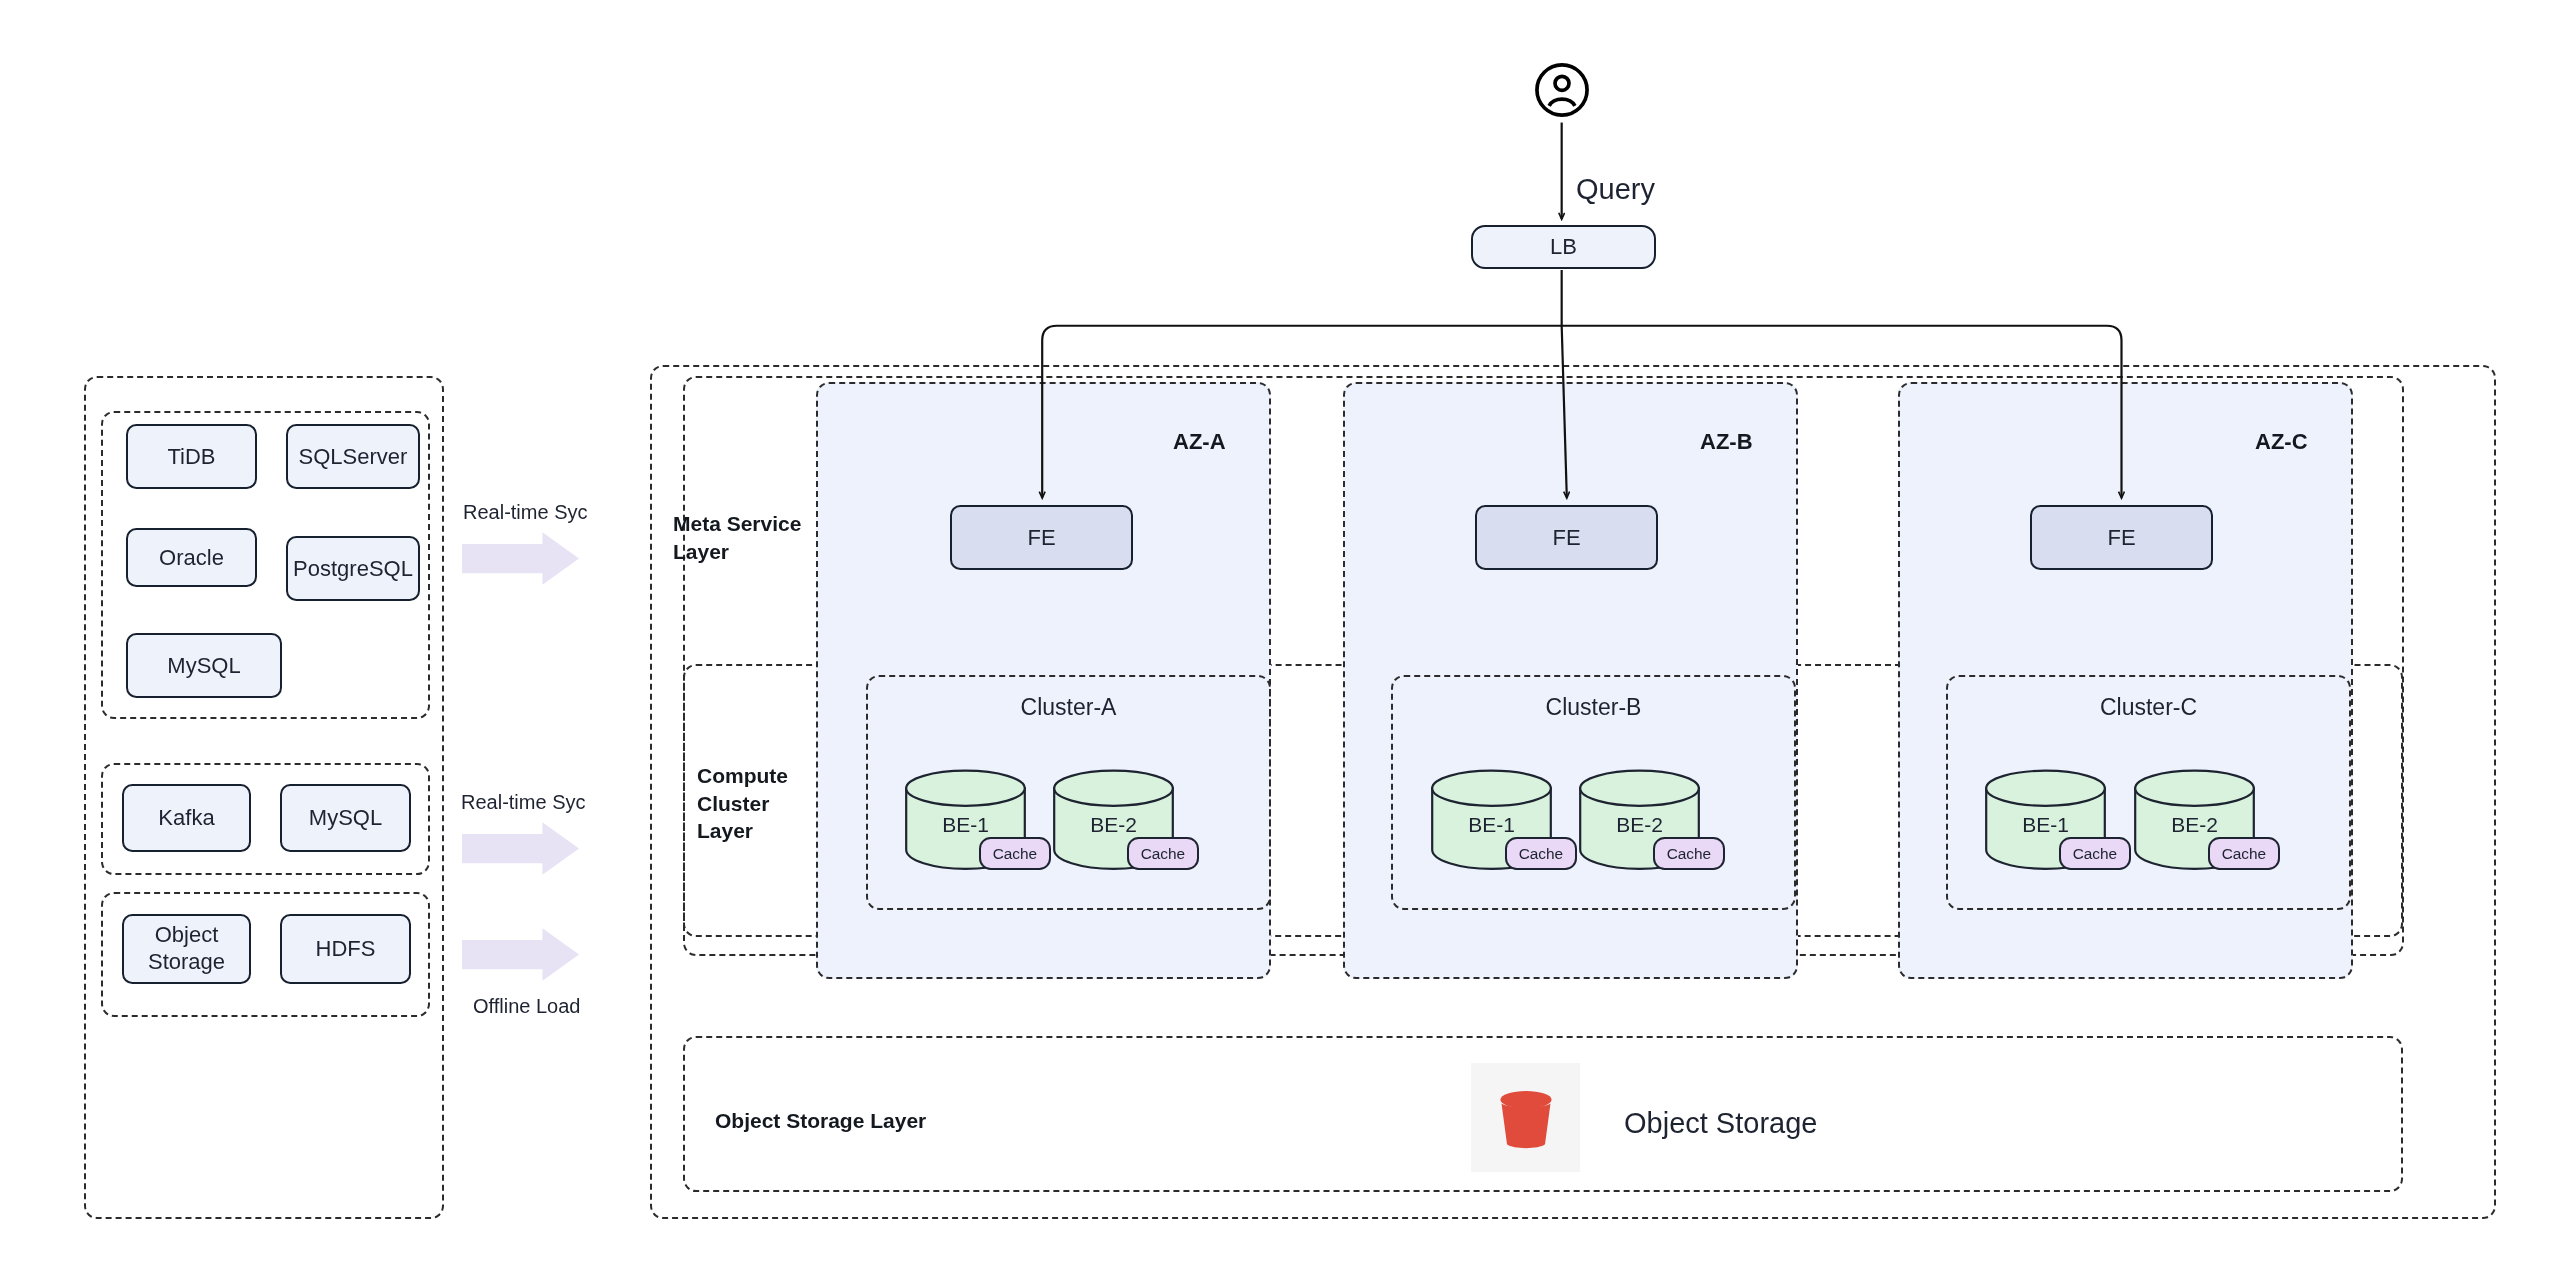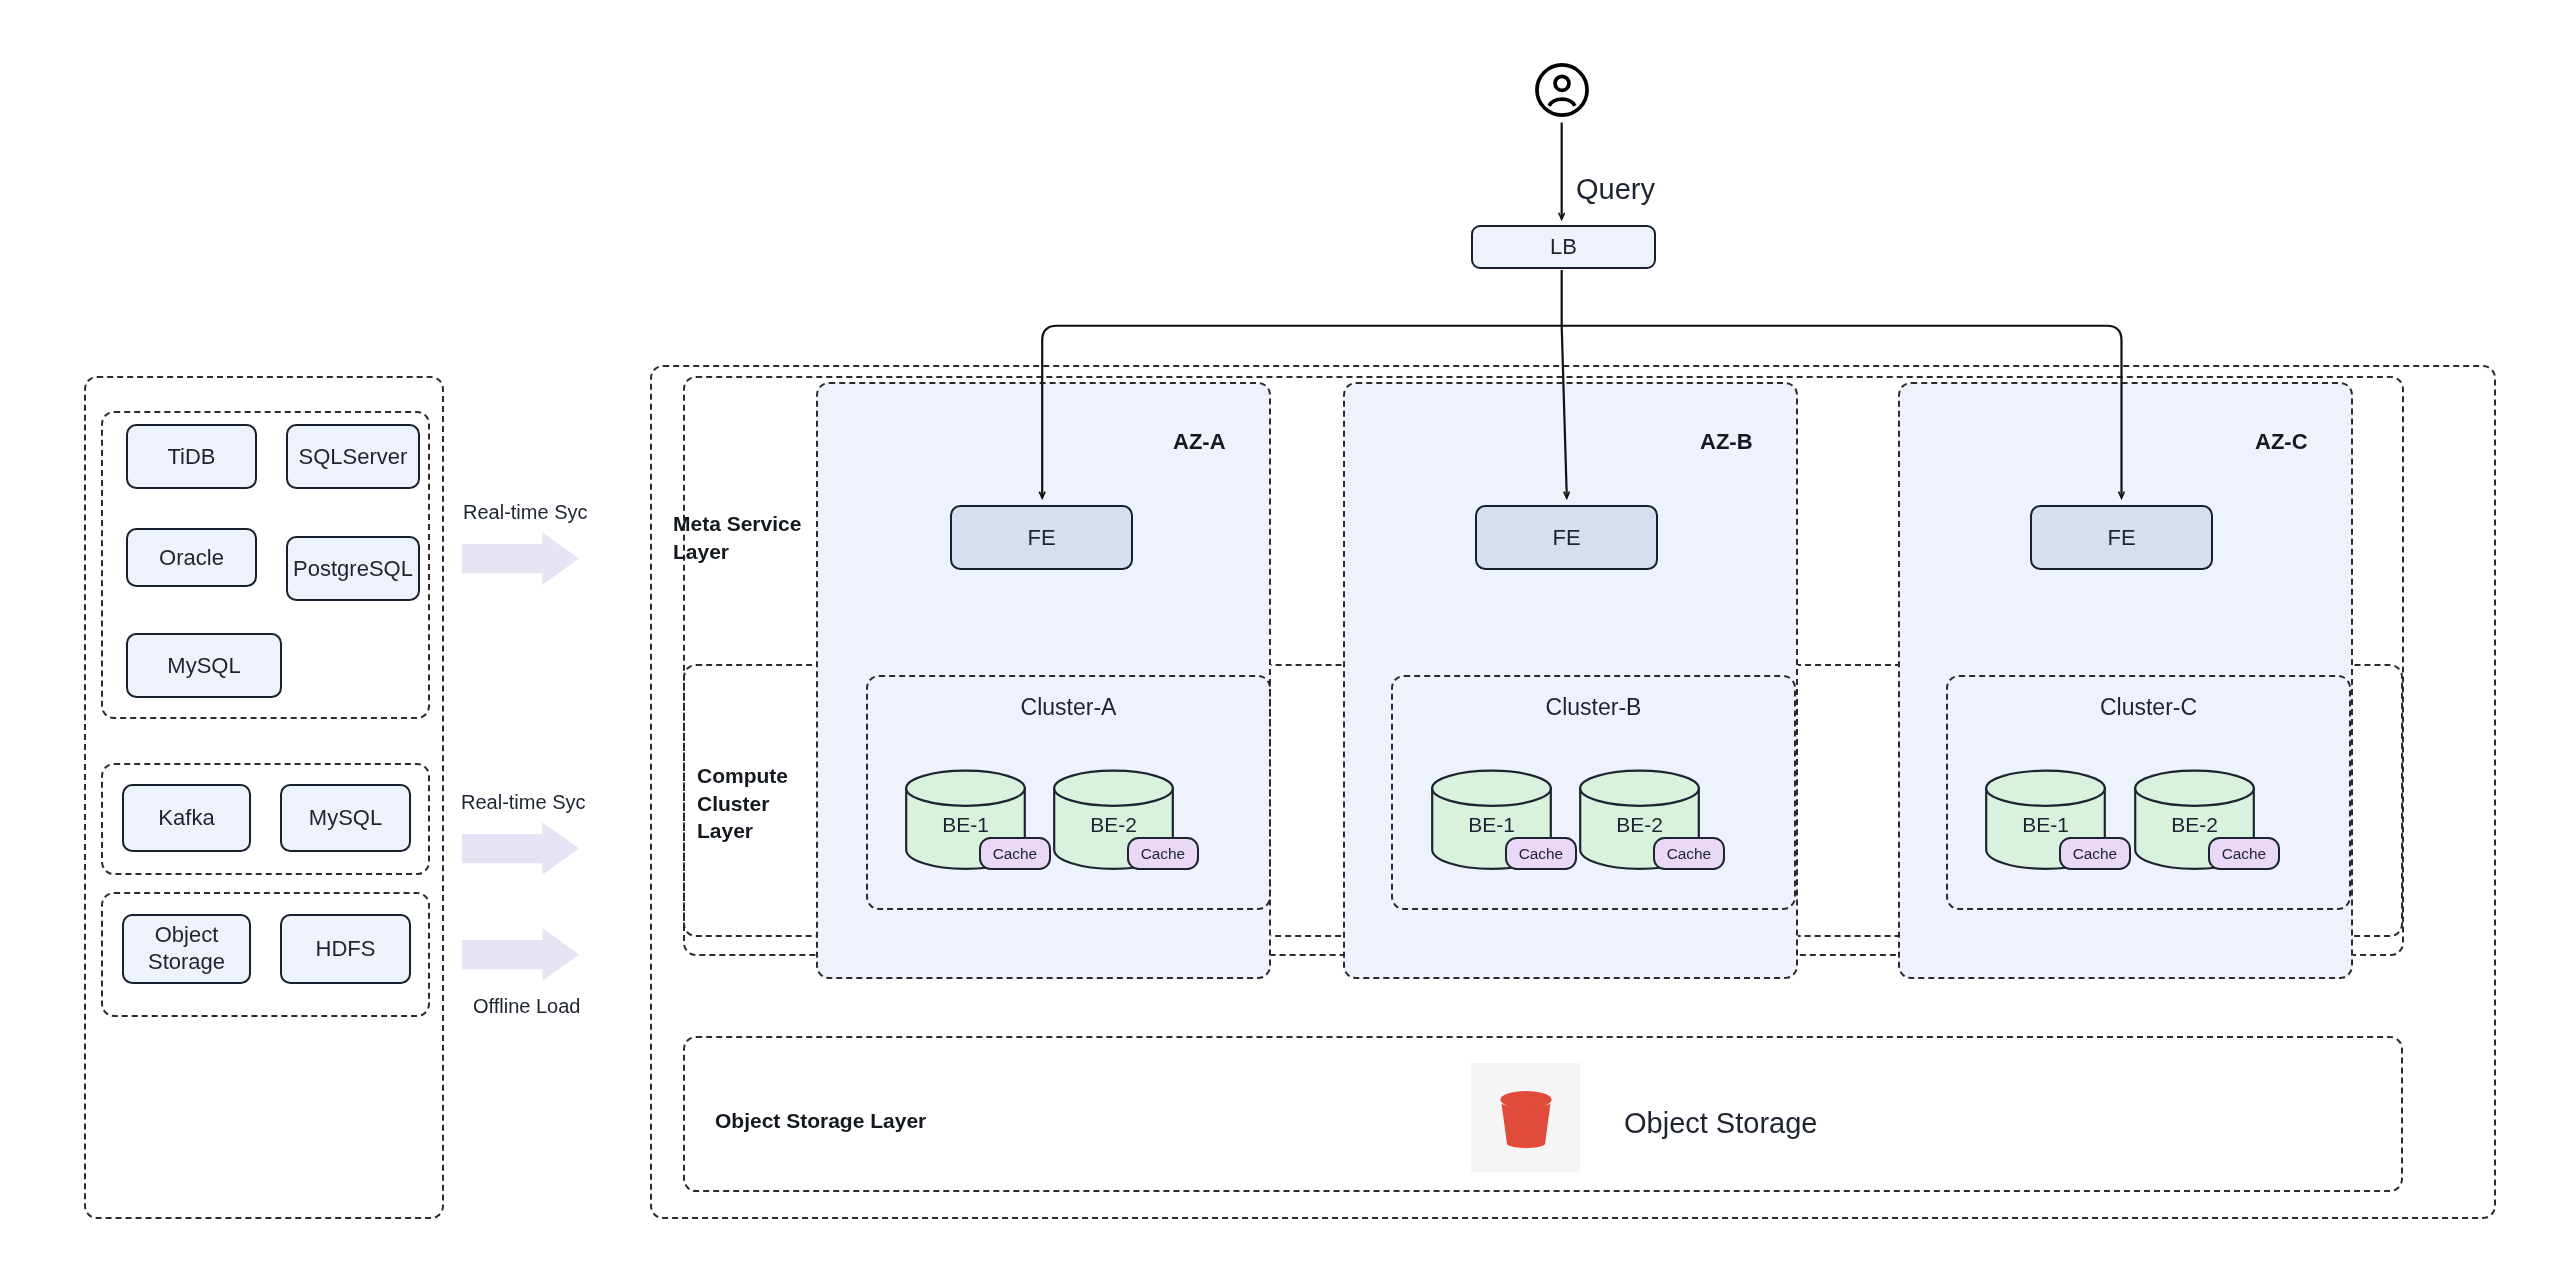--- a/index.html
+++ b/index.html
@@ -105,21 +105,21 @@
   <div class="abs" style="left:1534px; top:62px; width:56px; height:56px;">
     <svg width="56" height="56" viewBox="0 0 76 76">
       <circle cx="38" cy="38" r="34" fill="#ffffff" stroke="#000" stroke-width="5"></circle>
       <circle cx="38" cy="29" r="9.5" fill="#ffffff" stroke="#000" stroke-width="5"></circle>
       <path d="M20.5 59.5a18.5 13.5 0 0 1 35 0" fill="#ffffff" stroke="#000" stroke-width="5"></path>
     </svg>
   </div>
 
   <div class="abs plain-label" style="left:1576px; top:173px;">Query</div>
 
-  <div class="abs node" style="left:1471px; top:225px; width:185px; height:44px; border-radius:9px;">
+  <div class="abs node" style="left:1471px; top:225px; width:185px; height:44px; border-radius:14px;">
     <span>LB</span>
   </div>
 
   <div class="abs dashbox" style="left:84px; top:376px; width:360px; height:843px;"></div>
 
   <div class="abs dashbox" style="left:101px; top:411px; width:329px; height:308px;"></div>
 
   <div class="abs node" style="left:126px; top:424px; width:131px; height:65px;">
     <span>TiDB</span>
   </div>

